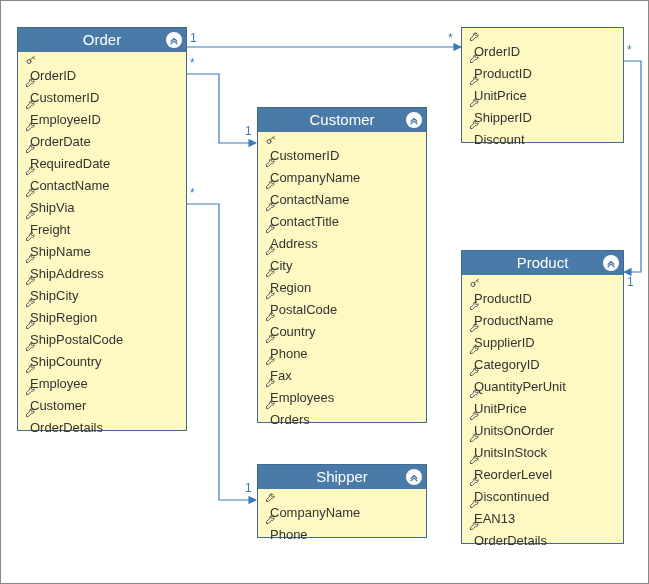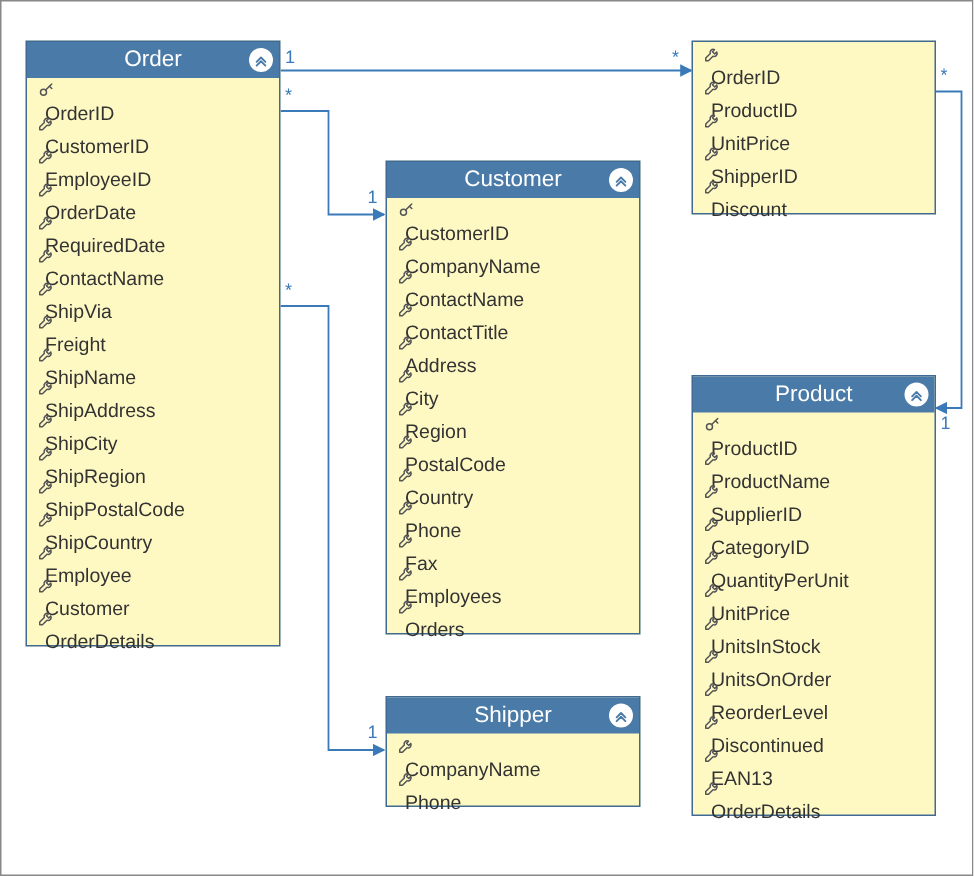--- a/index.html
+++ b/index.html
@@ -504,29 +504,29 @@
               </svg>
             </span>
             <span class="label">UnitPrice</span>
           </div>
           <div class="attr">
             <span class="icon">
               <svg width="12" height="12" viewBox="0 0 24 24" fill="none" stroke="#555" stroke-width="2" stroke-linecap="round" stroke-linejoin="round">
                 <path d="M14.7 6.3a4 4 0 0 0-5.6 5.0L3 17.4V21h3.6l6.1-6.1a4 4 0 0 0 5.0-5.6L15 12 12 9z"></path>
               </svg>
             </span>
+            <span class="label">UnitsOnOrder</span>
+          </div>
+          <div class="attr">
+            <span class="icon">
+              <svg width="12" height="12" viewBox="0 0 24 24" fill="none" stroke="#555" stroke-width="2" stroke-linecap="round" stroke-linejoin="round">
+                <path d="M14.7 6.3a4 4 0 0 0-5.6 5.0L3 17.4V21h3.6l6.1-6.1a4 4 0 0 0 5.0-5.6L15 12 12 9z"></path>
+              </svg>
+            </span>
             <span class="label">UnitsInStock</span>
-          </div>
-          <div class="attr">
-            <span class="icon">
-              <svg width="12" height="12" viewBox="0 0 24 24" fill="none" stroke="#555" stroke-width="2" stroke-linecap="round" stroke-linejoin="round">
-                <path d="M14.7 6.3a4 4 0 0 0-5.6 5.0L3 17.4V21h3.6l6.1-6.1a4 4 0 0 0 5.0-5.6L15 12 12 9z"></path>
-              </svg>
-            </span>
-            <span class="label">UnitsOnOrder</span>
           </div>
           <div class="attr">
             <span class="icon">
               <svg width="12" height="12" viewBox="0 0 24 24" fill="none" stroke="#555" stroke-width="2" stroke-linecap="round" stroke-linejoin="round">
                 <path d="M14.7 6.3a4 4 0 0 0-5.6 5.0L3 17.4V21h3.6l6.1-6.1a4 4 0 0 0 5.0-5.6L15 12 12 9z"></path>
               </svg>
             </span>
             <span class="label">ReorderLevel</span>
           </div>
           <div class="attr">

